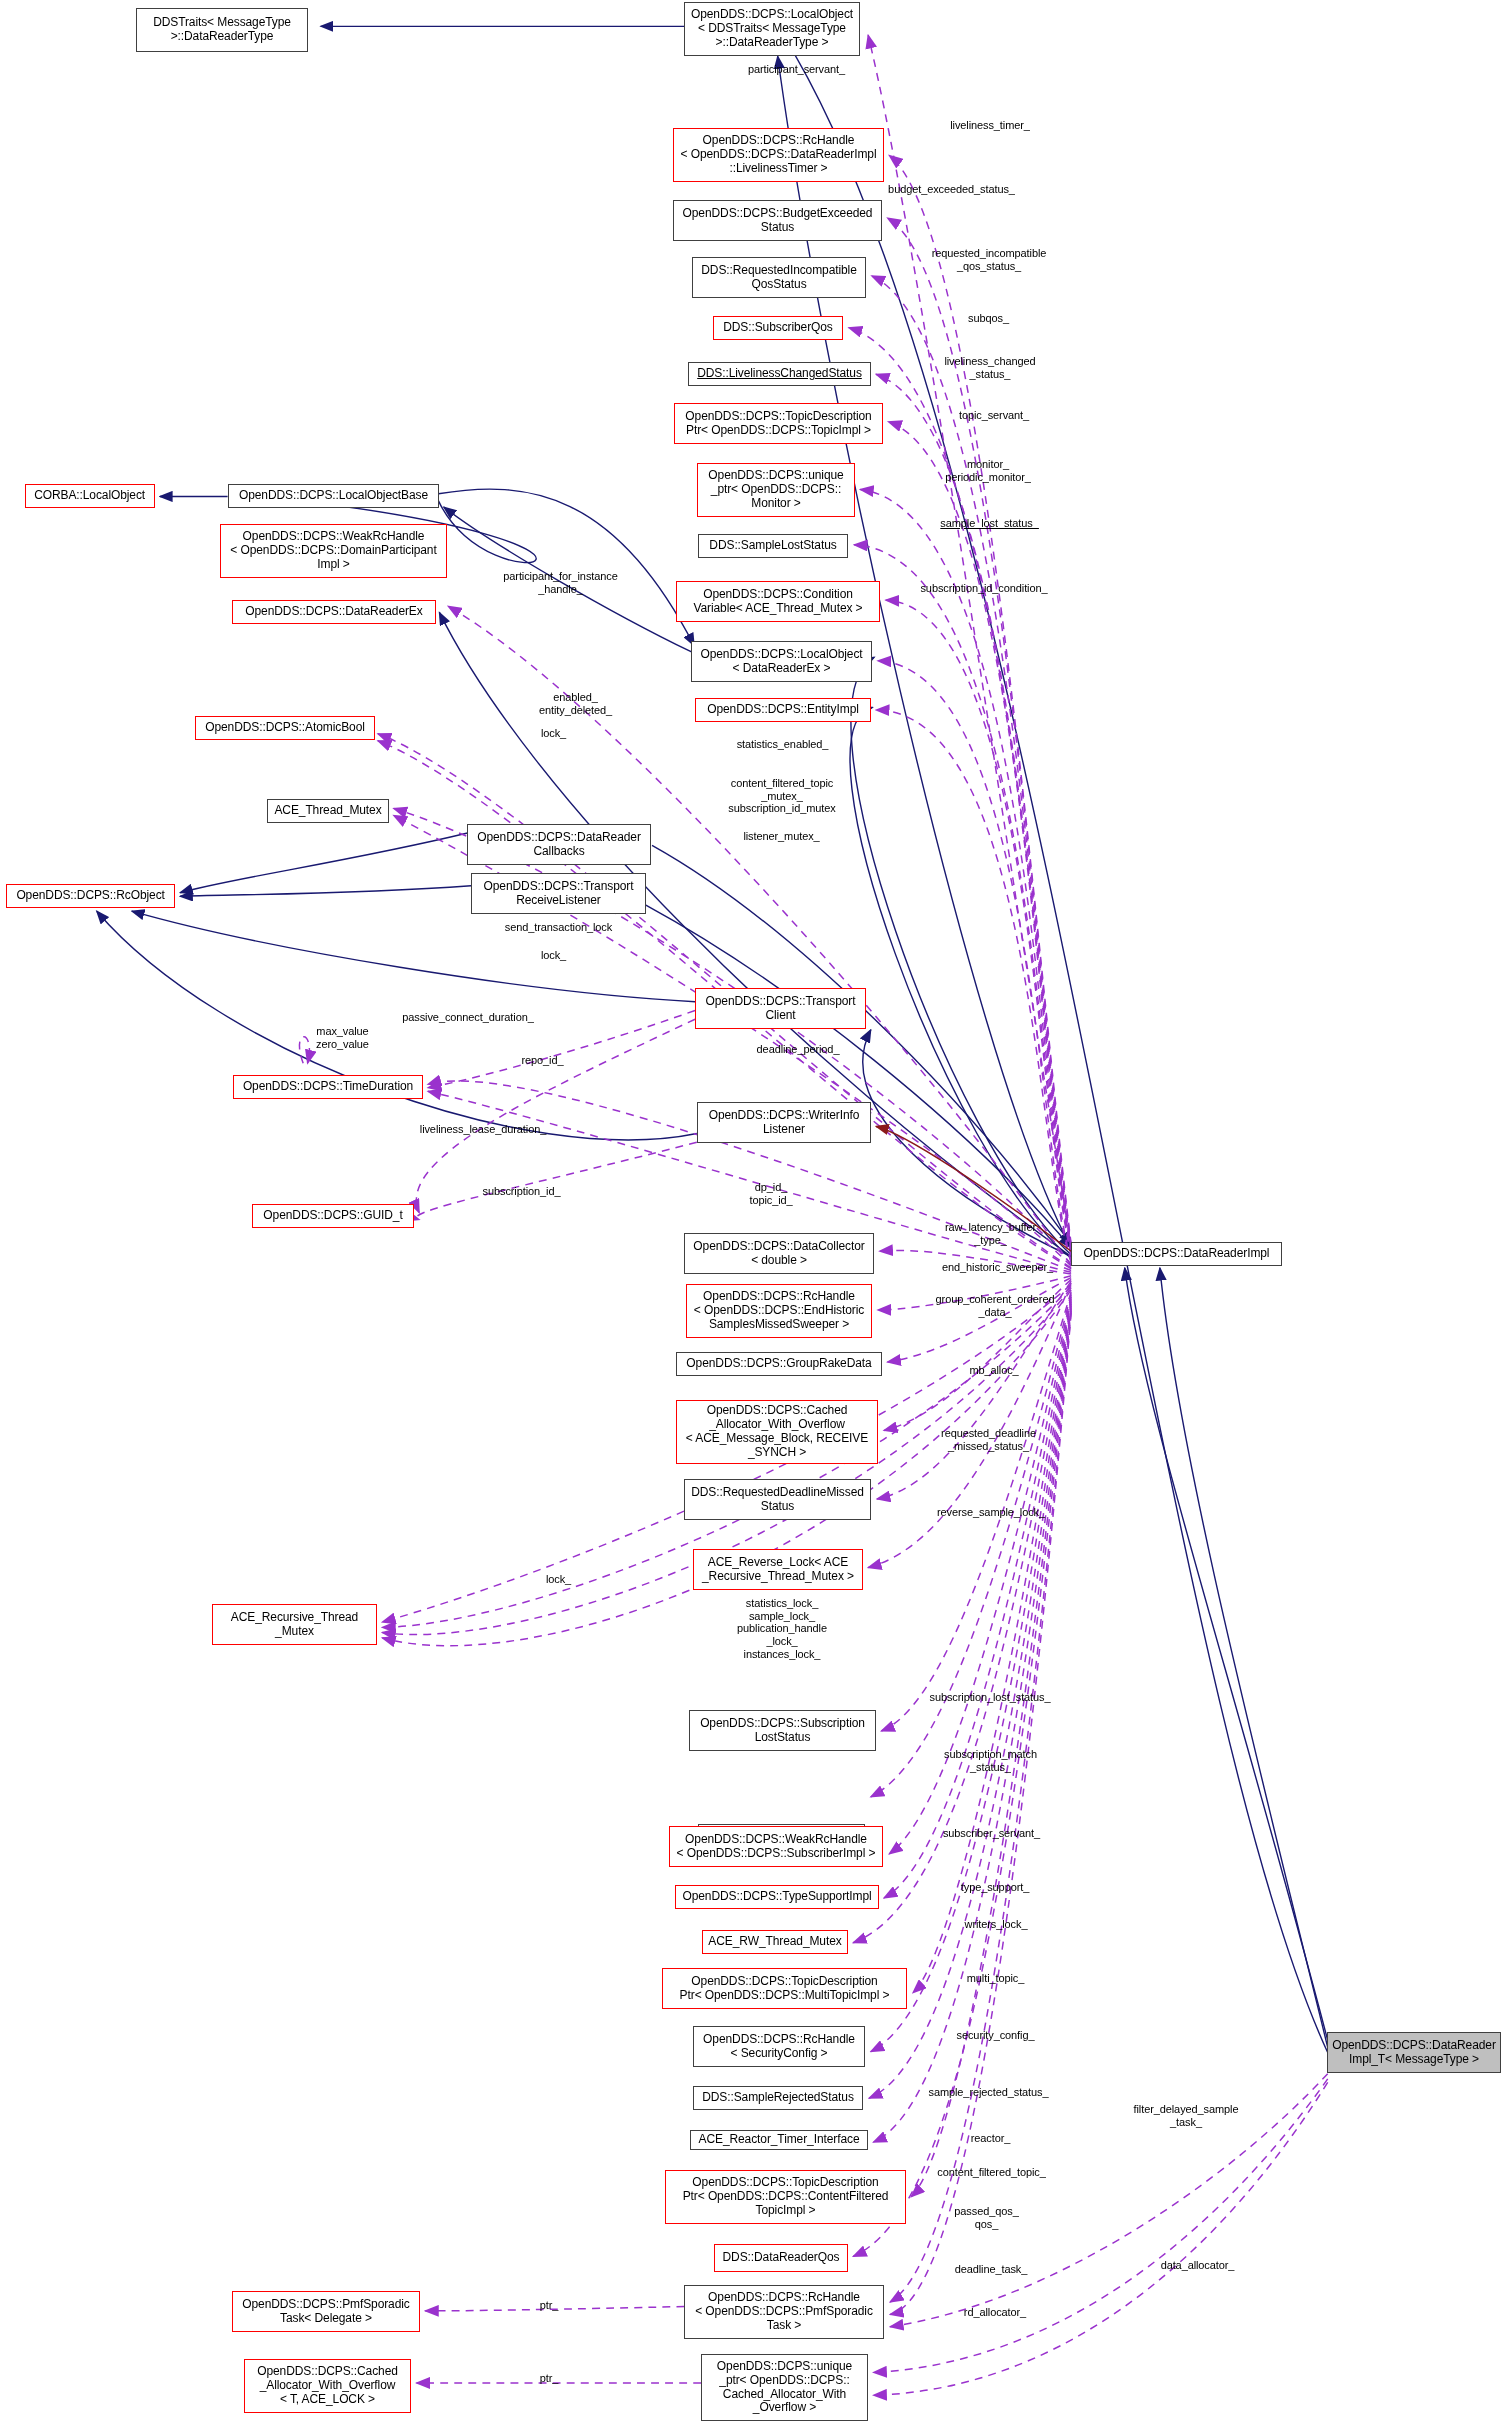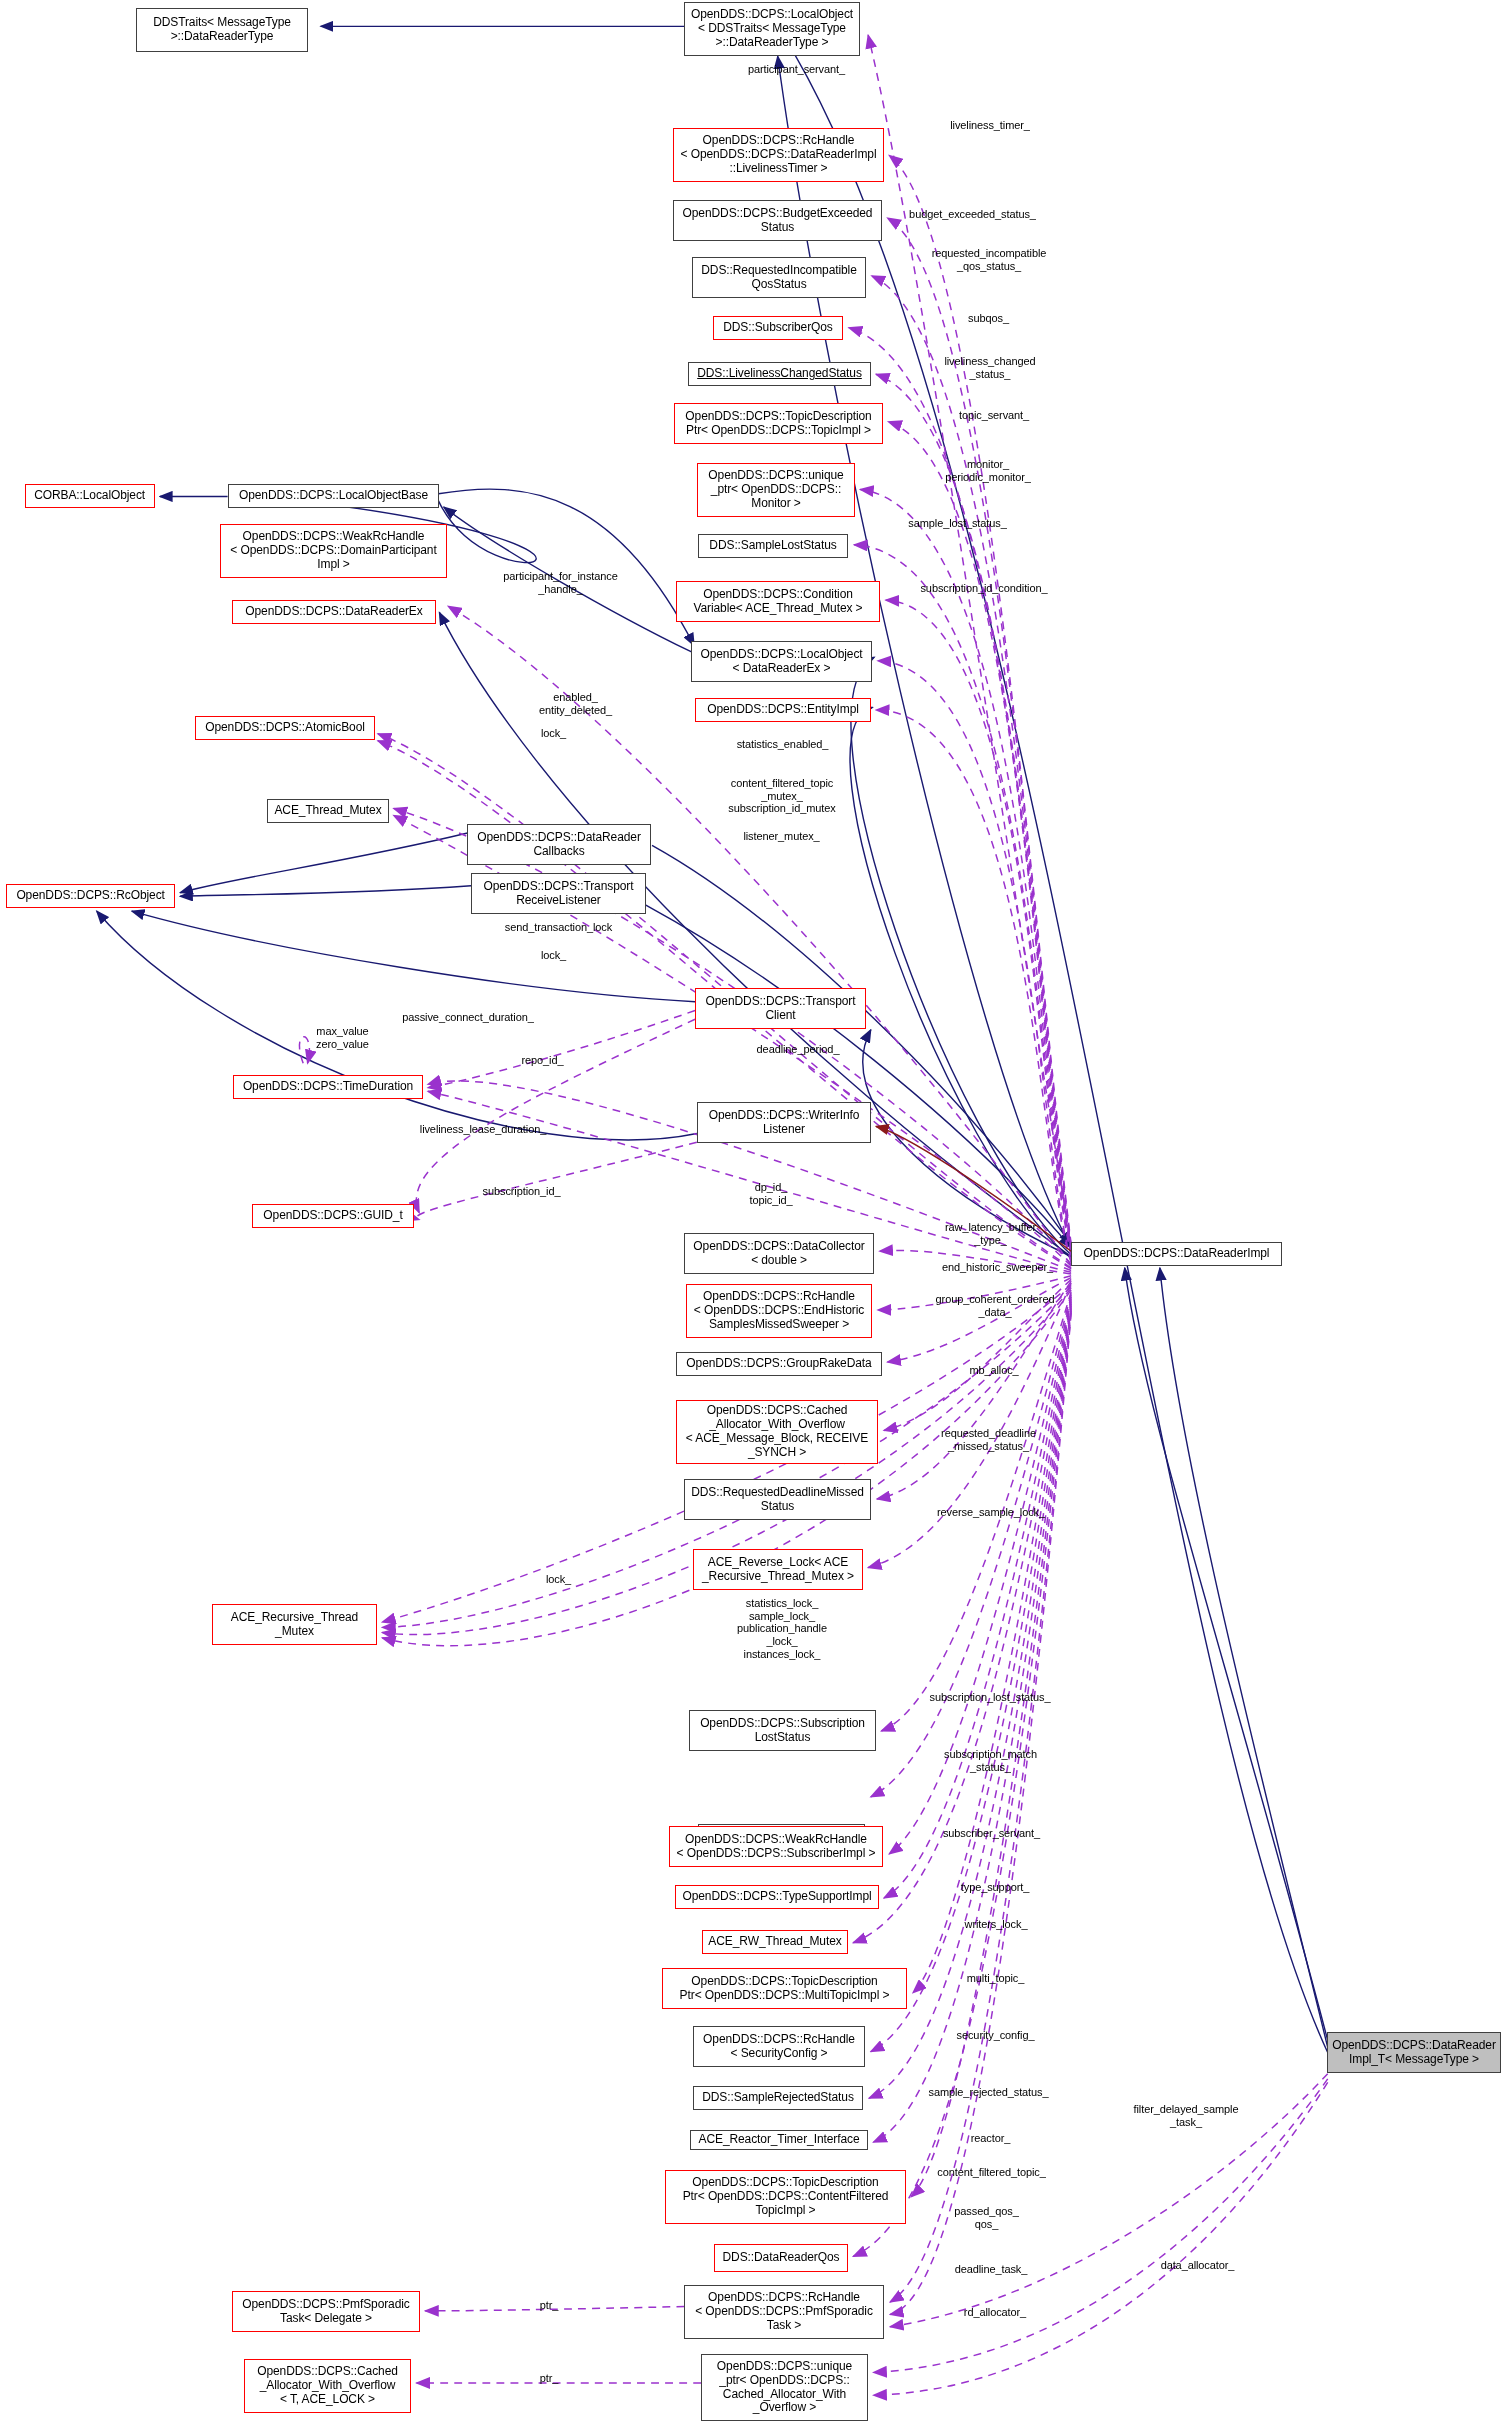--- a/index.html
+++ b/index.html
@@ -232,30 +232,30 @@
 _ptr&lt; OpenDDS::DCPS::
 Cached_Allocator_With
 _Overflow &gt;</div>
       <div class="node black" style="left: 1071px; top: 1242px; width: 211px; height: 24px;">OpenDDS::DCPS::DataReaderImpl</div>
       <div class="node current" style="left: 1327px; top: 2032px; width: 174px; height: 41px;">OpenDDS::DCPS::DataReader
 Impl_T&lt; MessageType &gt;</div>
     </div>
   <div id="labels-layer">
       <div class="edgelabel" style="left: 722px; top: 63px; width: 149px;">participant_servant_</div>
       <div class="edgelabel" style="left: 924px; top: 119px; width: 132px;">liveliness_timer_</div>
-      <div class="edgelabel" style="left: 887px; top: 183px; width: 171px; margin-top: 25px;">budget_exceeded_status_</div>
+      <div class="edgelabel" style="left: 866px; top: 183px; width: 171px;">budget_exceeded_status_</div>
       <div class="edgelabel" style="left: 910px; top: 247px; width: 158px;">requested_incompatible
 _qos_status_</div>
       <div class="edgelabel" style="left: 949px; top: 312px; width: 79px;">subqos_</div>
       <div class="edgelabel" style="left: 924px; top: 355px; width: 132px;">liveliness_changed
 _status_</div>
       <div class="edgelabel" style="left: 937px; top: 409px; width: 114px;">topic_servant_</div>
       <div class="edgelabel" style="left: 920px; top: 458px; width: 136px;">monitor_
 periodic_monitor_</div>
-      <div class="edgelabel" style="left: 885px; top: 517px; width: 145px;">sample_lost_status_</div>
+      <div class="edgelabel" style="left: 917px; top: 517px; width: 145px; text-decoration: underline;">sample_lost_status_</div>
       <div class="edgelabel" style="left: 894px; top: 582px; width: 180px;">subscription_id_condition_</div>
       <div class="edgelabel" style="left: 477px; top: 570px; width: 167px;">participant_for_instance
 _handle_</div>
       <div class="edgelabel" style="left: 514px; top: 691px; width: 123px;">enabled_
 entity_deleted_</div>
       <div class="edgelabel" style="left: 527px; top: 727px; width: 53px;">lock_</div>
       <div class="edgelabel" style="left: 712px; top: 732px; width: 141px; margin-top: 6px;">statistics_enabled_</div>
       <div class="edgelabel" style="left: 703px; top: 777px; width: 158px;">content_filtered_topic
 _mutex_
 subscription_id_mutex</div>

